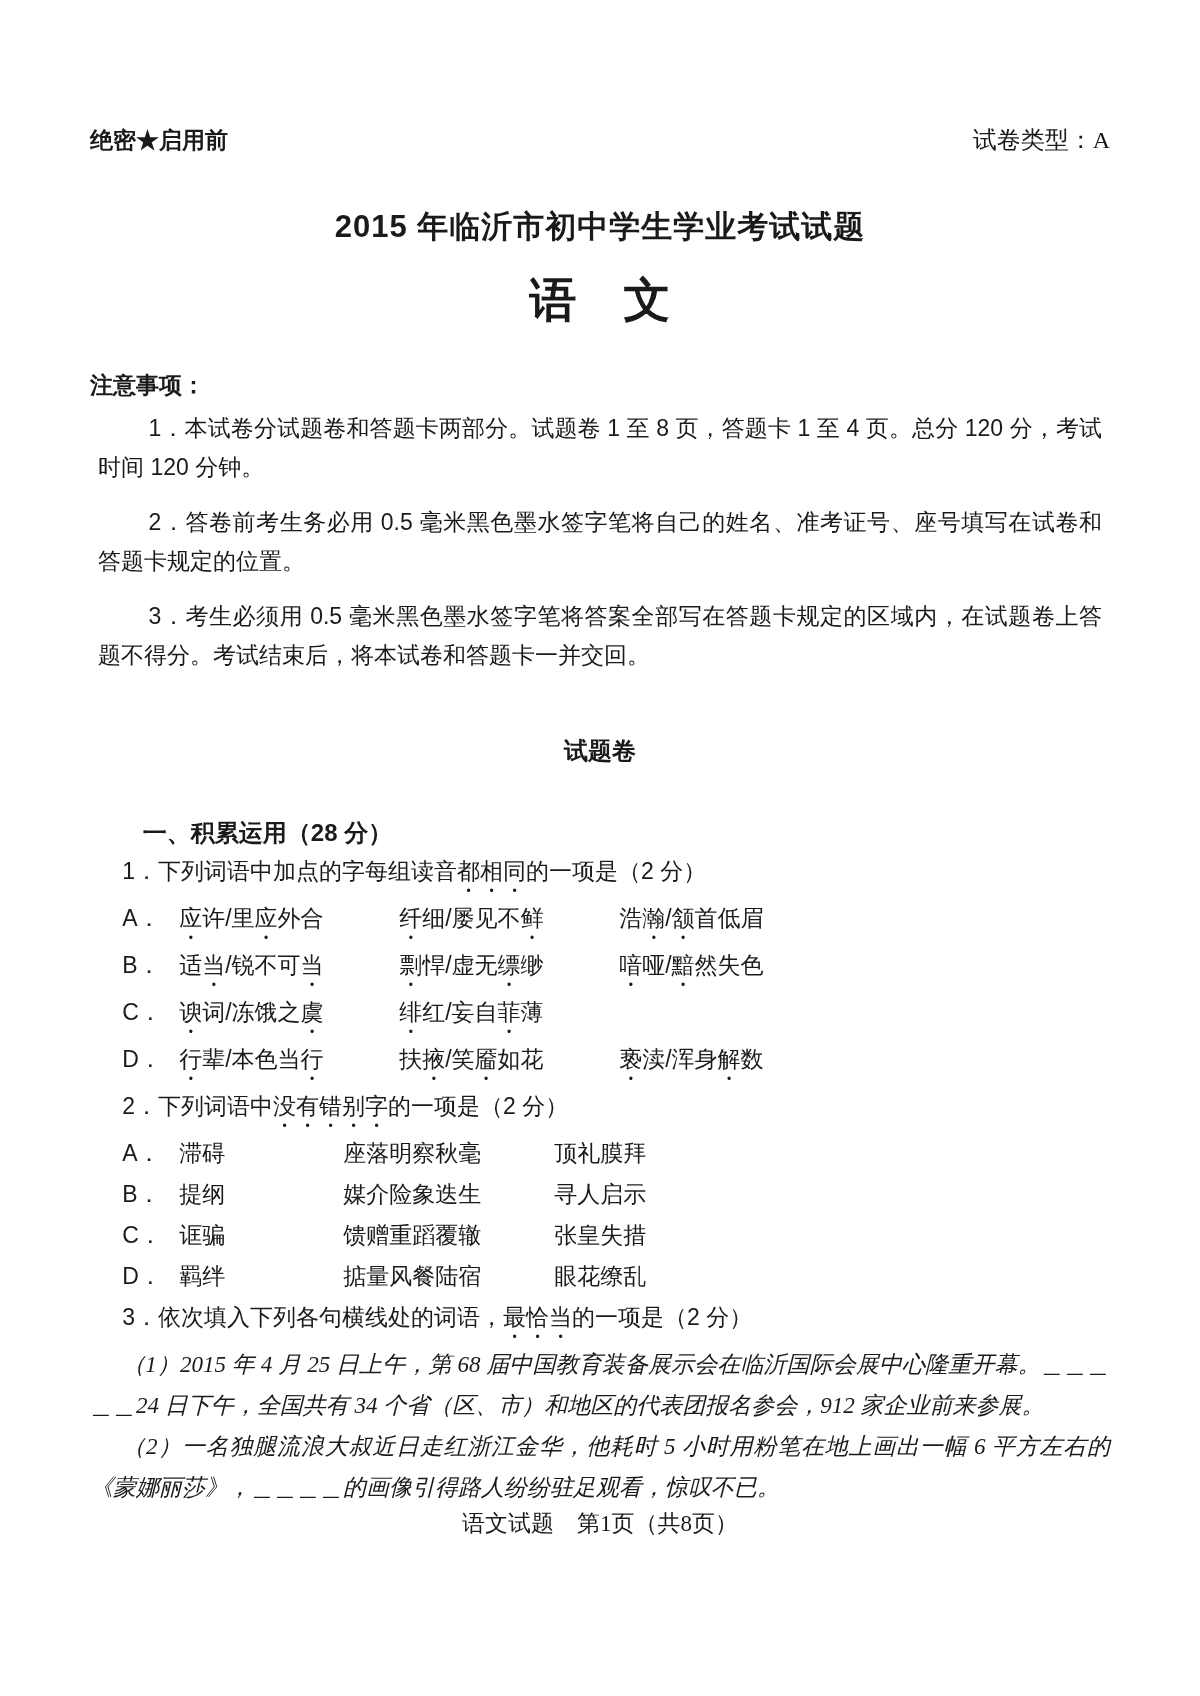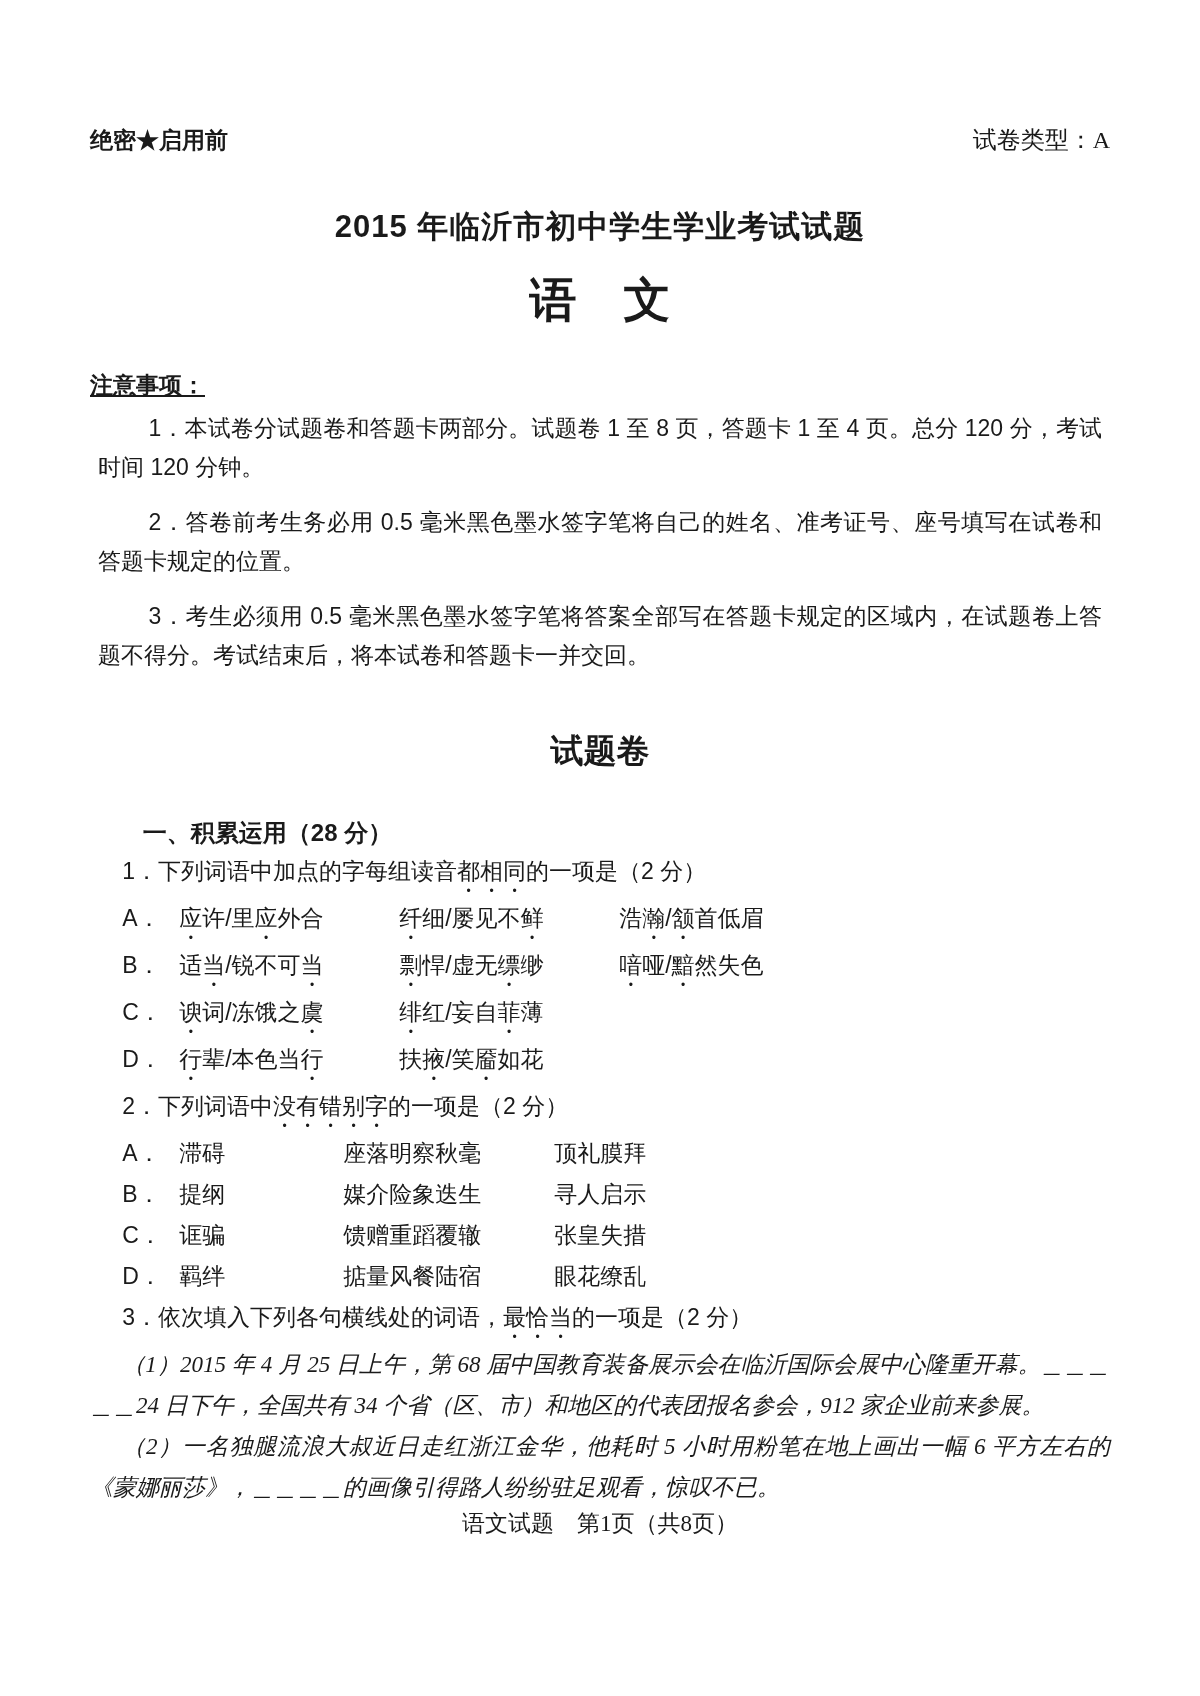--- a/index.html
+++ b/index.html
@@ -18,29 +18,29 @@
   .hdr-right { font-family: "Liberation Serif", serif; font-size: 24px; }
   .exam-title {
     margin-top: 50px; text-align: center;
     font-weight: bold; font-size: 31px; letter-spacing: 1px;
   }
   .subject {
     margin-top: 24px; text-align: center;
     font-family: "Liberation Serif", serif;
     font-weight: bold; font-size: 47px; line-height: 56px;
   }
-  .notice-head { margin-top: 42px; font-weight: bold; font-size: 23px; text-decoration: underline; }
+  .notice-head { margin-top: 42px; font-weight: bold; font-size: 23px; }
   .note {
     margin: 8px; text-indent: 2.2em; text-align: justify;
     font-size: 23px; line-height: 39px;
   }
   .paper-heading {
     margin-top: 46px; text-align: center;
     font-family: Liberation Serif, serif;
-    font-weight: bold; font-size: 33px; line-height: 44px;
+    font-weight: bold; font-size: 24px; line-height: 44px;
   }
   .section-heading {
     margin-top: 42px; font-weight: bold; font-size: 24px; line-height: 36px;
     padding-left: 2.2em;
   }
   .stem { margin: 0; padding-left: 1.4em; font-size: 23px; line-height: 41px; }
   .opt-row { display: flex; padding-left: 1.4em; font-size: 23px; line-height: 41px; }
   .opt-label { width: 57px; flex: 0 0 57px; }
   .q1-row .cell { width: 220px; flex: 0 0 220px; }
   .q1-row .cell:last-child { width: auto; flex: 1 1 auto; }
@@ -102,20 +102,21 @@
   </div>
   <div class="opt-row q1-row">
     <span class="opt-label">C．</span>
     <span class="cell"><span class="dot">谀</span>词/冻饿之<span class="dot">虞</span></span>
     <span class="cell"><span class="dot">绯</span>红/妄自<span class="dot">菲</span>薄</span>
   </div>
   <div class="opt-row q1-row">
     <span class="opt-label">D．</span>
     <span class="cell"><span class="dot">行</span>辈/本色当<span class="dot">行</span></span>
     <span class="cell">扶<span class="dot">掖</span>/笑<span class="dot">靥</span>如花</span>
+    <span class="cell"><span class="dot">亵</span>渎/浑身<span class="dot">解</span>数</span>
   </div>
 
   <p class="stem">2．下列词语中<span class="dot">没</span><span class="dot">有</span><span class="dot">错</span><span class="dot">别</span><span class="dot">字</span>的一项是（2 分）</p>
 
   <div class="opt-row q2-row">
     <span class="opt-label">A．</span>
     <span class="word">滞碍</span>
     <span class="word">座落</span>
     <span class="word">明察秋毫</span>
     <span class="word">顶礼膜拜</span>

